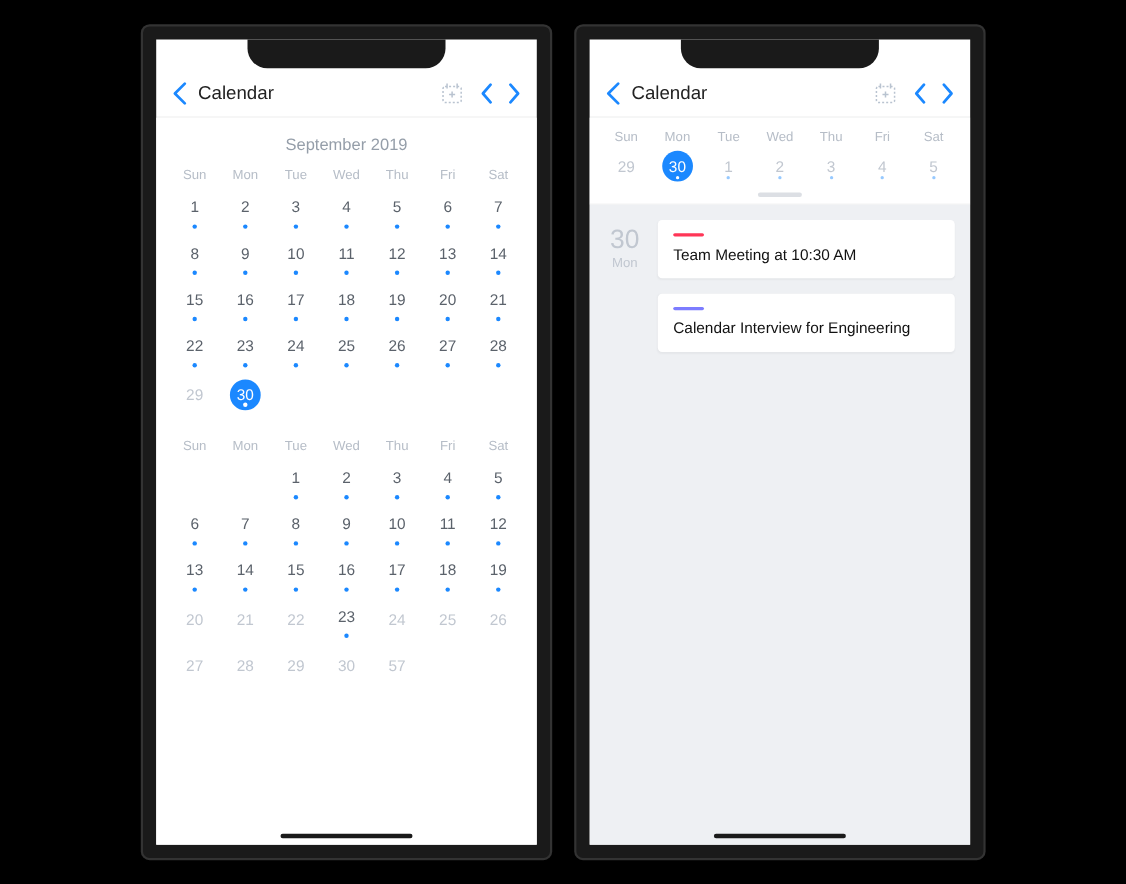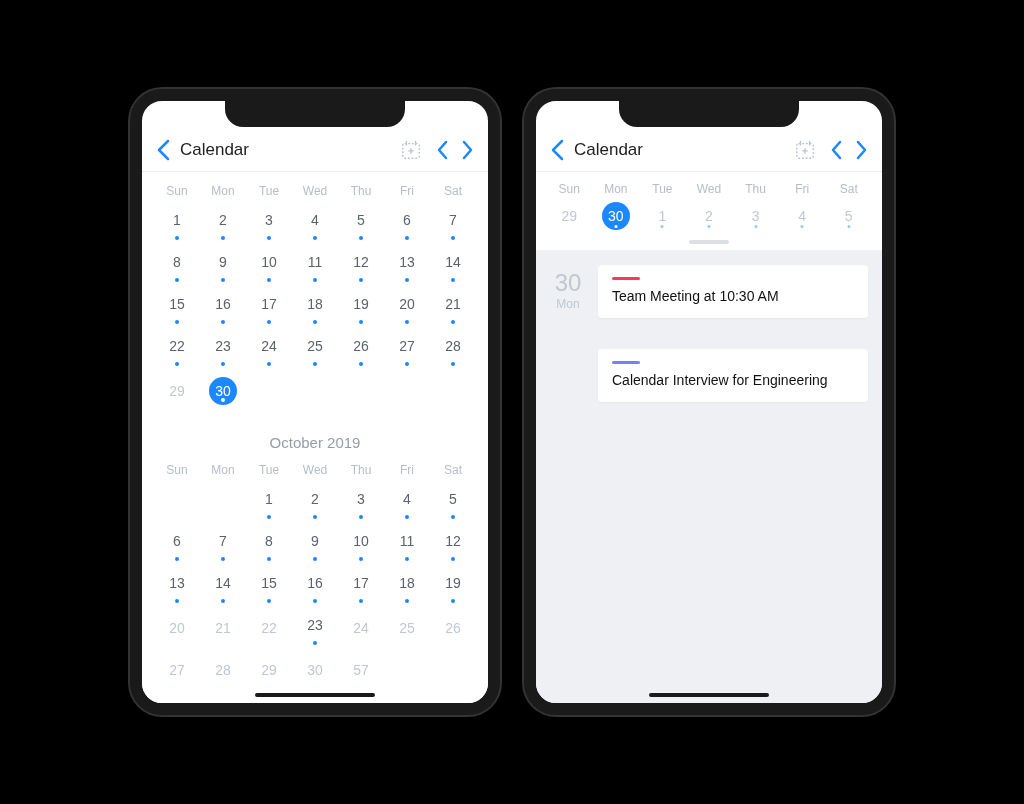--- a/index.html
+++ b/index.html
@@ -1,23 +1,23 @@
 <!DOCTYPE html>
 <html><head>
   <meta charset="utf-8">
   <style>
     * { margin: 0; padding: 0; box-sizing: border-box; font-family: -apple-system, BlinkMacSystemFont, "Segoe UI", Helvetica, Arial, sans-serif; }
     body { background: #000; width: 1024px; height: 804px; display: flex; align-items: center; justify-content: center; gap: 24px; }
 
     .phone {
       width: 370px;
-      height: 626px;
+      height: 756px;
       background: #fff;
       border: 12px solid #1a1a1a;
-      border-radius: 32px;
+      border-radius: 6px;
       position: relative;
       overflow: hidden;
       box-shadow: 0 0 0 2px #333;
     }
     .notch {
       position: absolute;
       top: -2px;
       left: 50%;
       transform: translateX(-50%);
       width: 180px;
@@ -76,21 +76,21 @@
     .week-day .wd-label { font-size: 12px; color: #b6bdc7; padding: 4px 0; }
     .week-day .wd-num { font-size: 14px; color: #c1c7d0; width: 28px; height: 28px; margin: 2px auto 6px; display: flex; align-items: center; justify-content: center; border-radius: 50%; position: relative; }
     .week-day.selected .wd-num { background: #1b88ff; color: #fff; }
     .week-day .wd-dot { position: absolute; bottom: 2px; left: 50%; transform: translateX(-50%); width: 3px; height: 3px; border-radius: 50%; background: #96c9ff; }
     .week-day.selected .wd-dot { background: #fff; }
 
     .agenda-list { flex: 1; padding: 14px 14px 0 12px; display: flex; gap: 10px; }
     .agenda-date { width: 40px; text-align: center; padding-top: 4px; }
     .agenda-date .big-num { font-size: 24px; color: #c1c7d0; font-weight: 300; }
     .agenda-date .dow { font-size: 12px; color: #c1c7d0; }
-    .agenda-cards { flex: 1; display: flex; flex-direction: column; gap: 31px; }
+    .agenda-cards { flex: 1; display: flex; flex-direction: column; gap: 14px; }
     .card { background: #fff; border-radius: 4px; padding: 12px 14px 14px; box-shadow: 0 1px 2px rgba(0,0,0,0.04); }
     .card .accent { width: 28px; height: 3px; border-radius: 3px; margin-bottom: 8px; }
     .card .text { font-size: 14px; color: #111; }
 
     svg { display: block; }
   </style>
 </head>
 <body>
 
 <div class="phone">
@@ -120,20 +120,21 @@
         </span>
         <span class="nav-btn">
           <svg width="12" height="20" viewBox="0 0 12 20">
               <path d="M2 2 L9 10 L2 18" stroke="currentColor" stroke-width="2.5" fill="none" stroke-linecap="round" stroke-linejoin="round"></path>
             </svg>
         </span>
       </div>
     </div>
     <div class="scroll-months" id="months-container">
         <div class="month-block">
+          <div class="month-title">September 2019</div>
           <div class="weekdays">
             <div class="weekday">Sun</div>
             <div class="weekday">Mon</div>
             <div class="weekday">Tue</div>
             <div class="weekday">Wed</div>
             <div class="weekday">Thu</div>
             <div class="weekday">Fri</div>
             <div class="weekday">Sat</div>
           </div>
           <div class="days">
@@ -252,21 +253,20 @@
             <div class="day dim">
               <div class="num">29</div>
             </div>
             <div class="day selected">
               <div class="num">30</div>
               <div class="dot"></div>
             </div>
           </div>
         </div>
         <div class="month-block">
-          <div class="month-title">October 2019</div>
           <div class="weekdays">
             <div class="weekday">Sun</div>
             <div class="weekday">Mon</div>
             <div class="weekday">Tue</div>
             <div class="weekday">Wed</div>
             <div class="weekday">Thu</div>
             <div class="weekday">Fri</div>
             <div class="weekday">Sat</div>
           </div>
           <div class="days">

